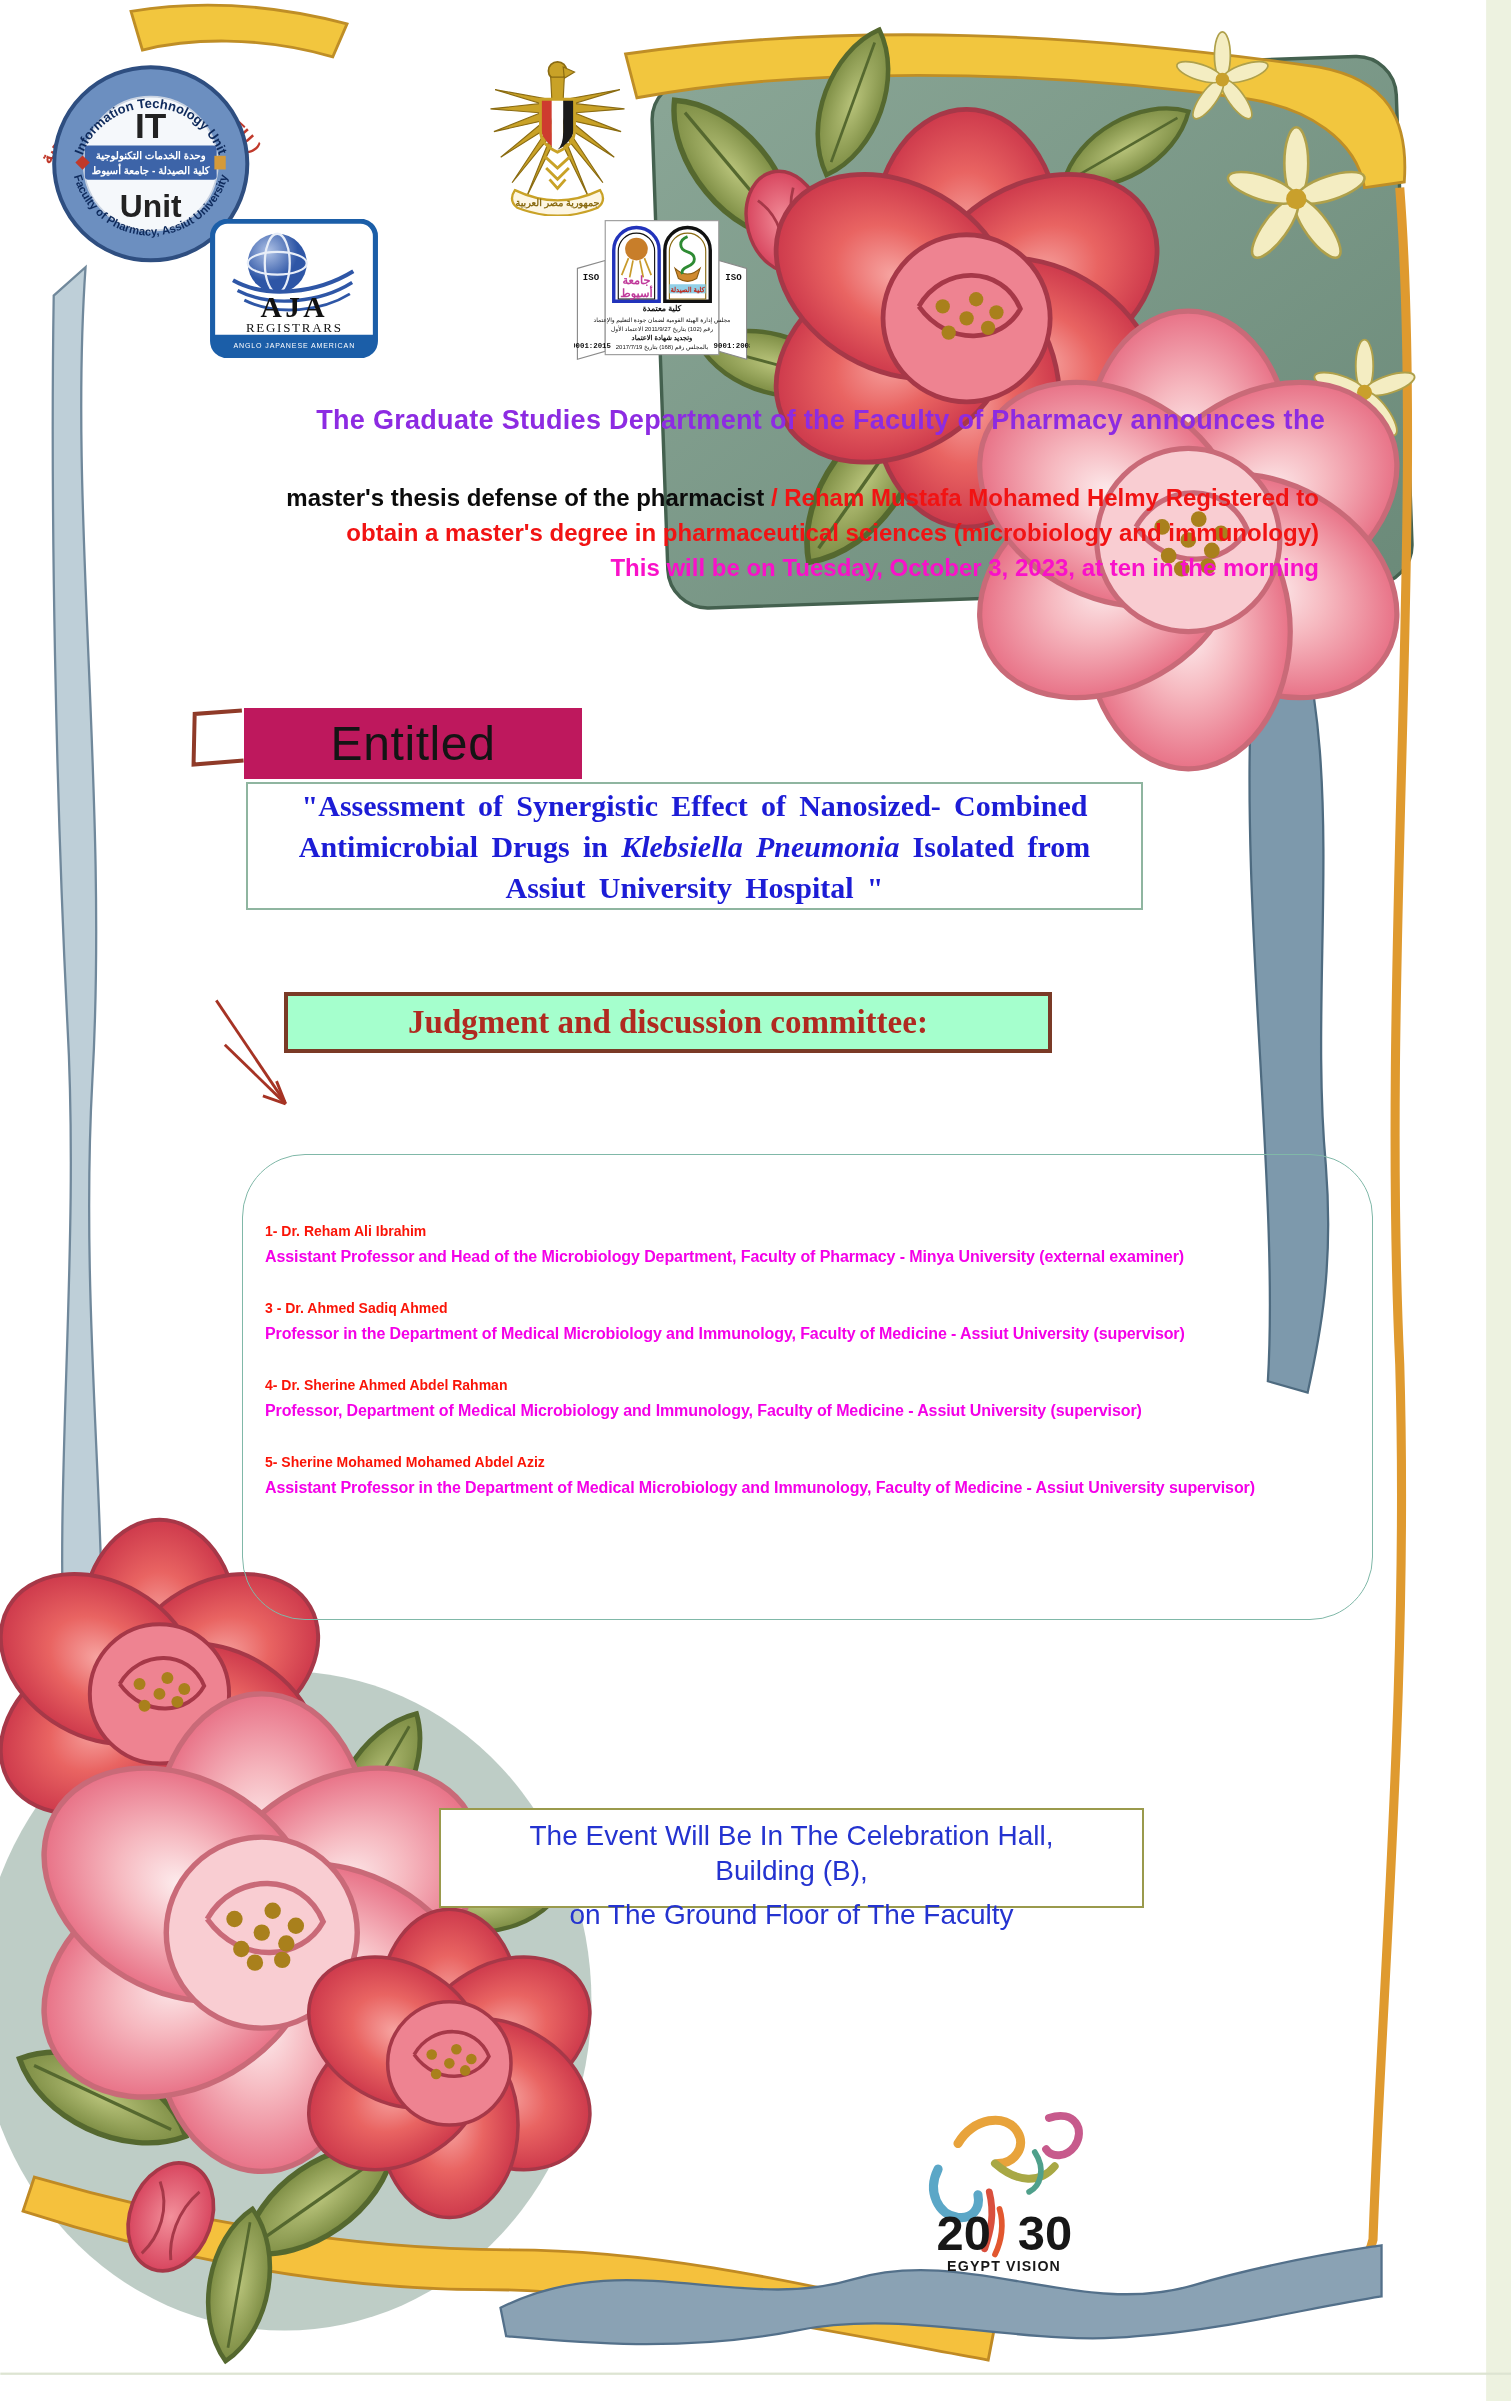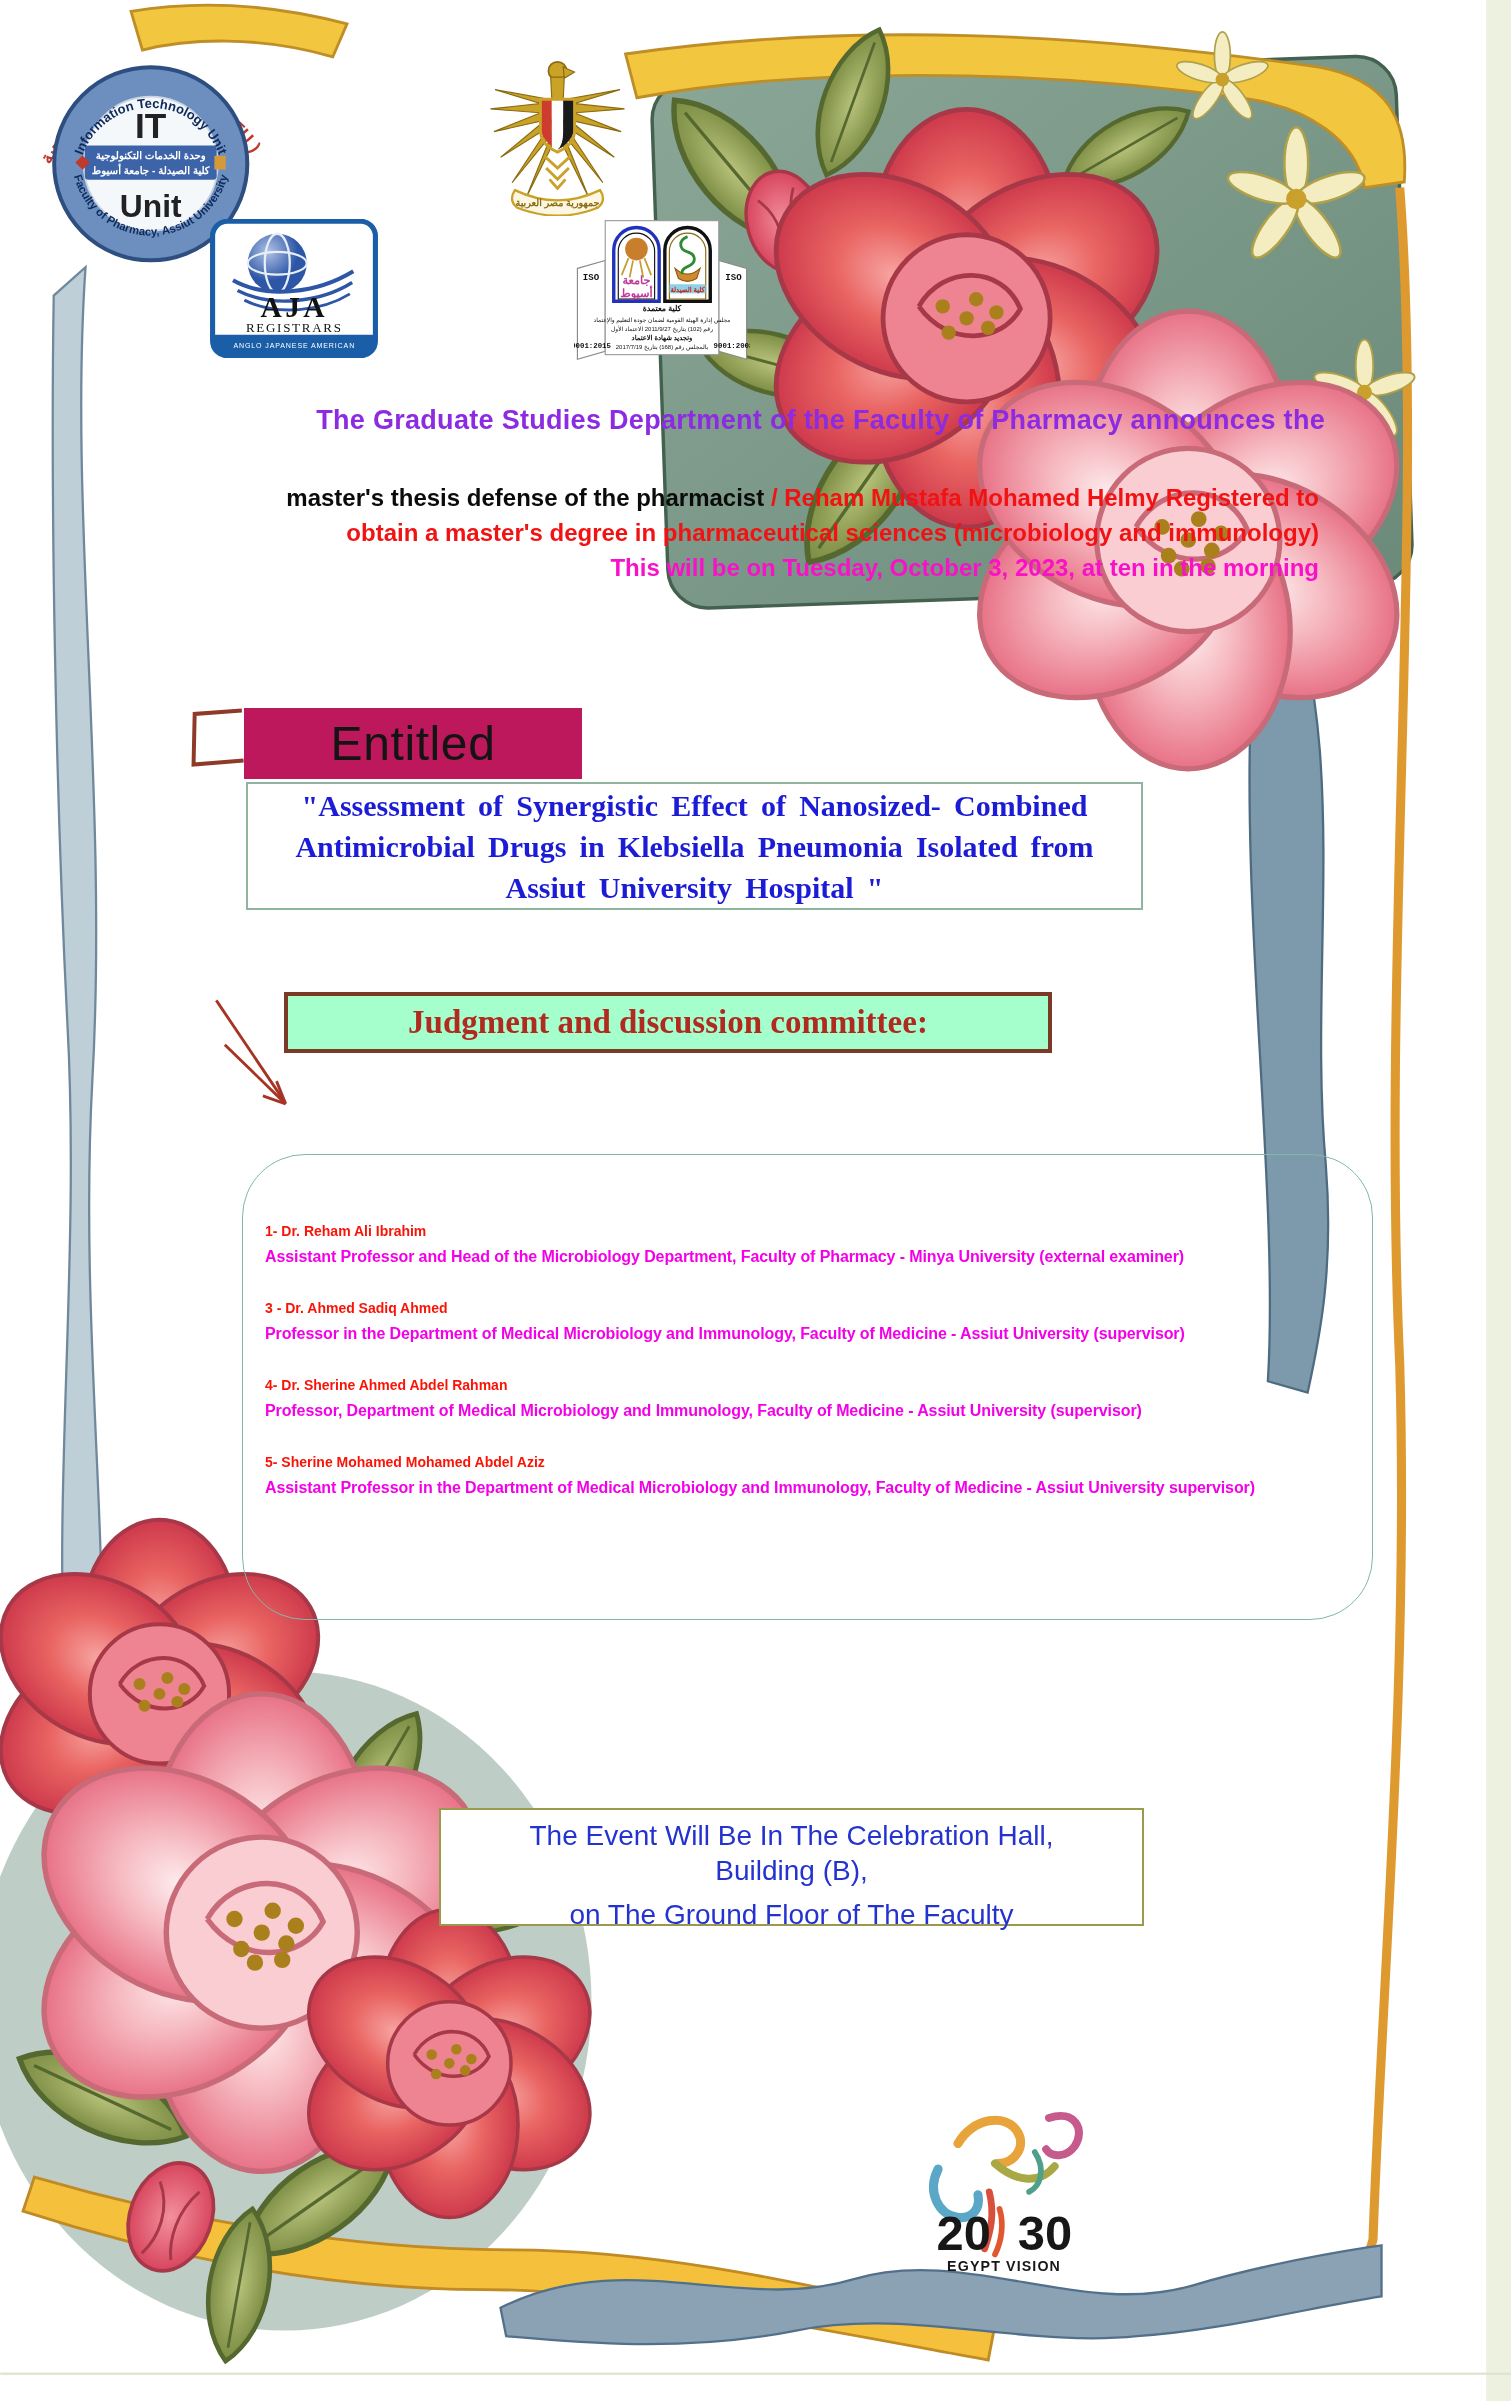--- a/index.html
+++ b/index.html
@@ -19,35 +19,35 @@
 
   .entitled-box{left:244px;top:708px;width:338px;height:71px;background:#be185d;
     display:flex;align-items:center;justify-content:center;
     font-size:48px;font-weight:400;color:#141414;letter-spacing:0.6px;}
 
   .title-box{left:246px;top:782px;width:897px;height:128px;background:#ffffff;
     border:2.3px solid #8fb5a0;box-sizing:border-box;
     display:flex;align-items:center;justify-content:center;text-align:center;
     font-family:"Liberation Serif",serif;font-weight:bold;color:#1c1cd6;
     font-size:30px;line-height:41px;word-spacing:5.7px;padding:3.4px 19.3px;}
-  .title-box .it{}
+  .title-box .it{font-style:italic;}
 
   .judgment-box{left:284px;top:992px;width:768px;height:61px;background:#a5ffcd;
     border:4px solid #7a3a26;box-sizing:border-box;
     display:flex;align-items:center;justify-content:center;
     font-family:"Liberation Serif",serif;font-weight:bold;font-size:33px;color:#b02a20;}
 
   .committee-frame{left:242px;top:1154px;width:1131px;height:466px;
     border:1.7px solid #80b8a8;border-radius:63px;box-sizing:border-box;background:transparent;}
   .committee-list{left:265px;top:1217px;width:1114px;}
   .member{margin-bottom:25px;}
   .member .name{font-size:14px;font-weight:bold;color:#fa1407;line-height:28px;}
   .member .role{font-size:16px;font-weight:bold;color:#f400e8;line-height:24px;white-space:nowrap;letter-spacing:-0.1px;}
 
-  .event-box{left:439px;top:1808px;width:705px;height:118px;background:#ffffff;
+  .event-box{left:439px;top:1808px;width:705px;height:100px;background:#ffffff;
     border:2.3px solid #9a9a4c;box-sizing:border-box;text-align:center;
     color:#2433d0;font-size:28px;font-weight:400;line-height:35px;padding-top:8px;}
   .event-box .l3{margin-top:9px;}
 </style>
 </head>
 <body>
 
 <div id="page">
 
   <svg id="decor" class="abs" width="1512" height="2401" viewBox="0 0 2659 4224">

